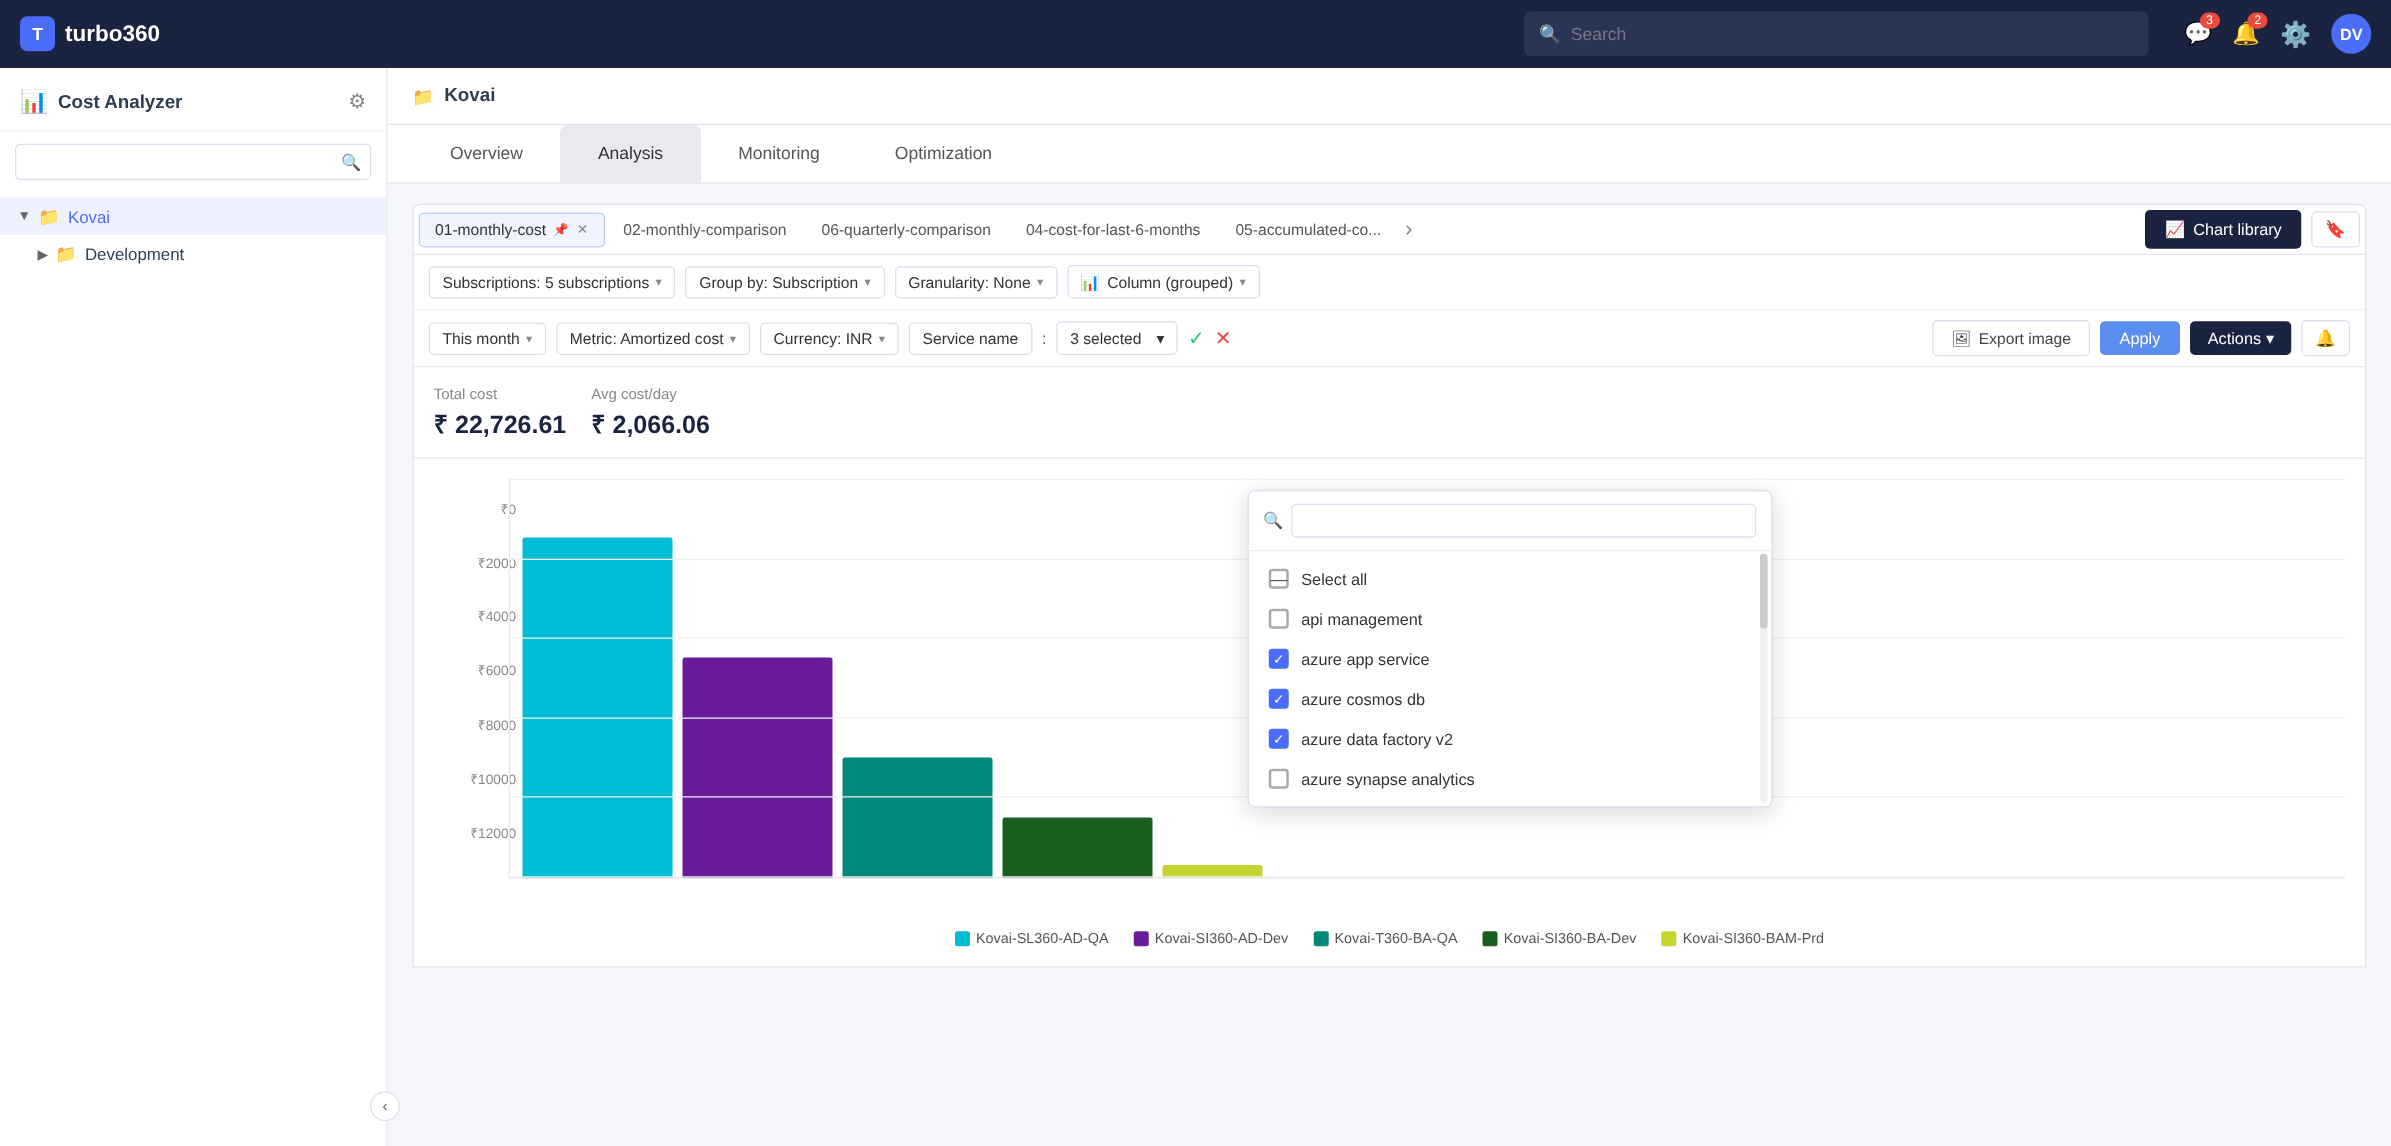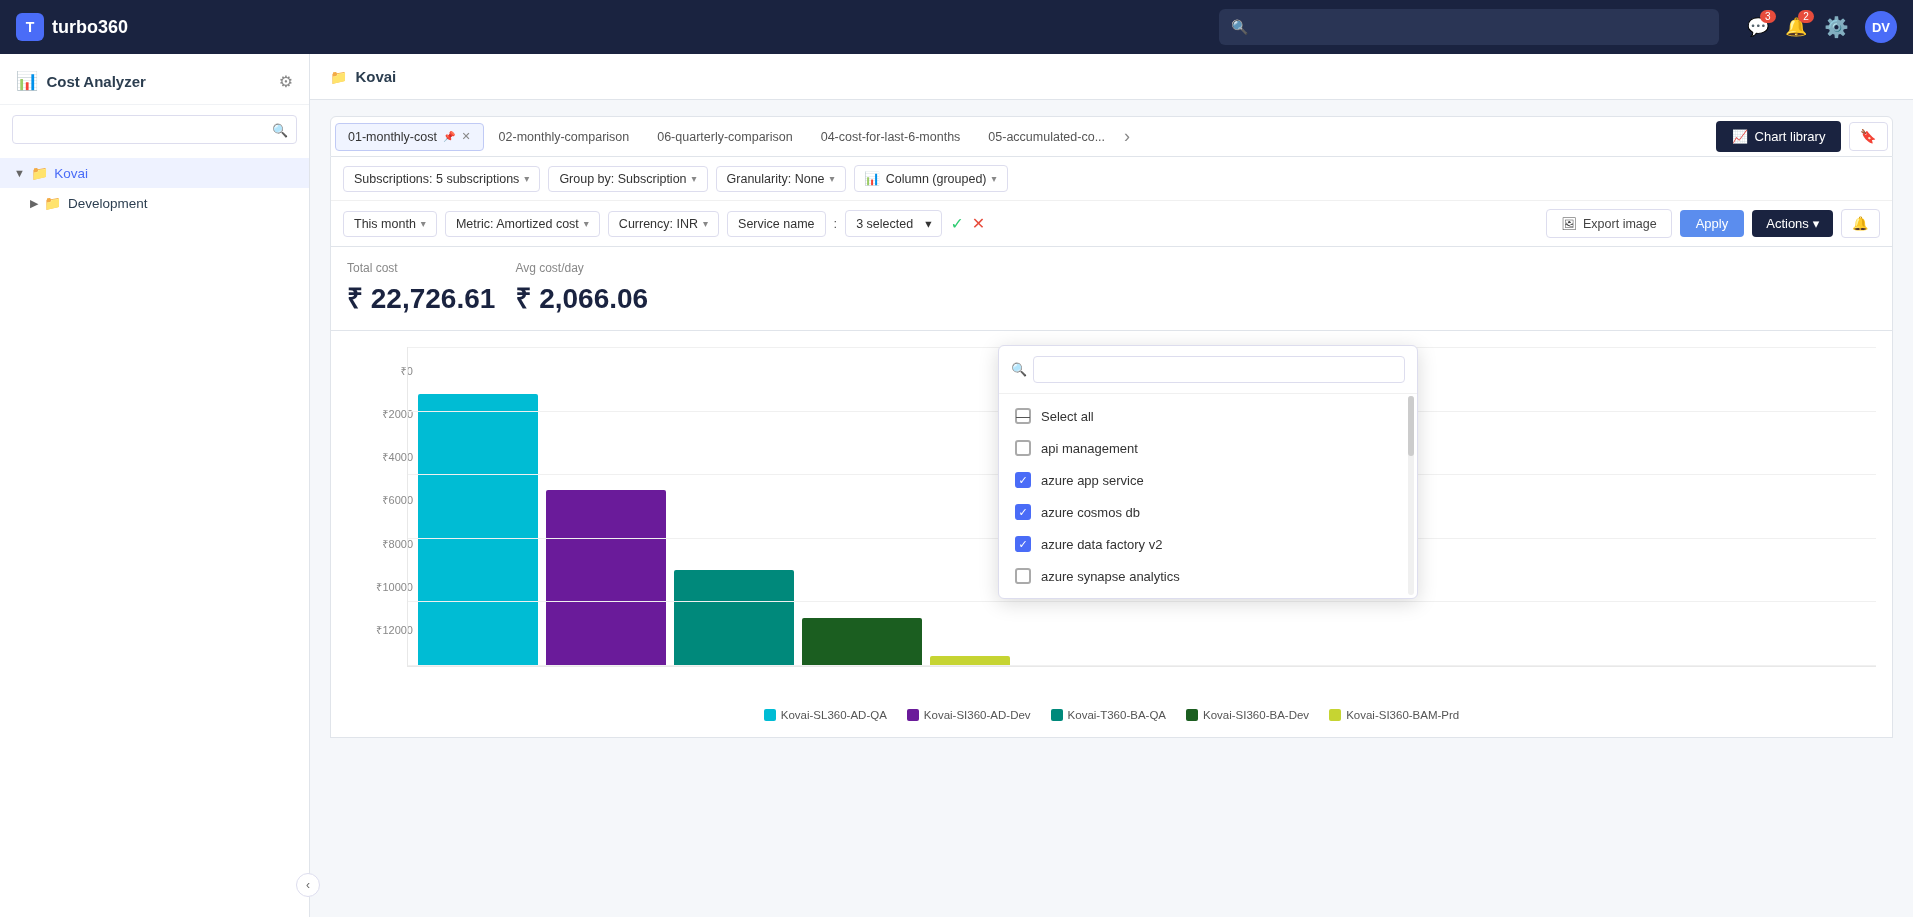--- a/index.html
+++ b/index.html
@@ -338,21 +338,21 @@
     .stats-row {
       display: flex;
       gap: 20px;
       padding: 14px 16px;
       background: white;
       border: 1px solid #e0e4ea;
       border-top: none;
     }
     .stat-item { }
     .stat-label { font-size: 12px; color: #888; margin-bottom: 3px; }
-    .stat-value { font-size: 28px; font-weight: 600; color: #1a2340; }
+    .stat-value { font-size: 20px; font-weight: 600; color: #1a2340; }
 
     .chart-container {
       background: white;
       border: 1px solid #e0e4ea;
       border-top: none;
       padding: 16px;
       position: relative;
     }
 
     .y-axis {
@@ -560,20 +560,21 @@
 <body>
 
 <nav class="navbar">
   <div class="nav-logo">
     <div class="nav-logo-icon">T</div>
     <span>turbo360</span>
   </div>
 
   <div class="nav-search">
     <span style="color:#778;font-size:14px;">🔍</span>
+    <input type="text" placeholder="Search" style="">
   </div>
 
   <div class="nav-actions">
     <div class="nav-icon-btn">
       💬
       <span class="nav-badge">3</span>
     </div>
     <div class="nav-icon-btn">
       🔔
       <span class="nav-badge">2</span>
@@ -613,20 +614,26 @@
     </div>
   </aside>
 
   <div class="content">
 
     <div class="content-header">
       <span class="breadcrumb-icon">📁</span>
       <span class="breadcrumb-text">Kovai</span>
     </div>
 
+    <div class="main-tabs">
+      <div class="main-tab">Overview</div>
+      <div class="main-tab active">Analysis</div>
+      <div class="main-tab">Monitoring</div>
+      <div class="main-tab">Optimization</div>
+    </div>
 
     <div class="chart-area">
 
       <div class="chart-tabs-bar">
         <div class="chart-tabs-wrapper">
           <div class="chart-tab active">
             <span>01-monthly-cost</span>
             <span class="chart-tab-pin">📌</span>
             <span class="chart-tab-close">✕</span>
           </div>

